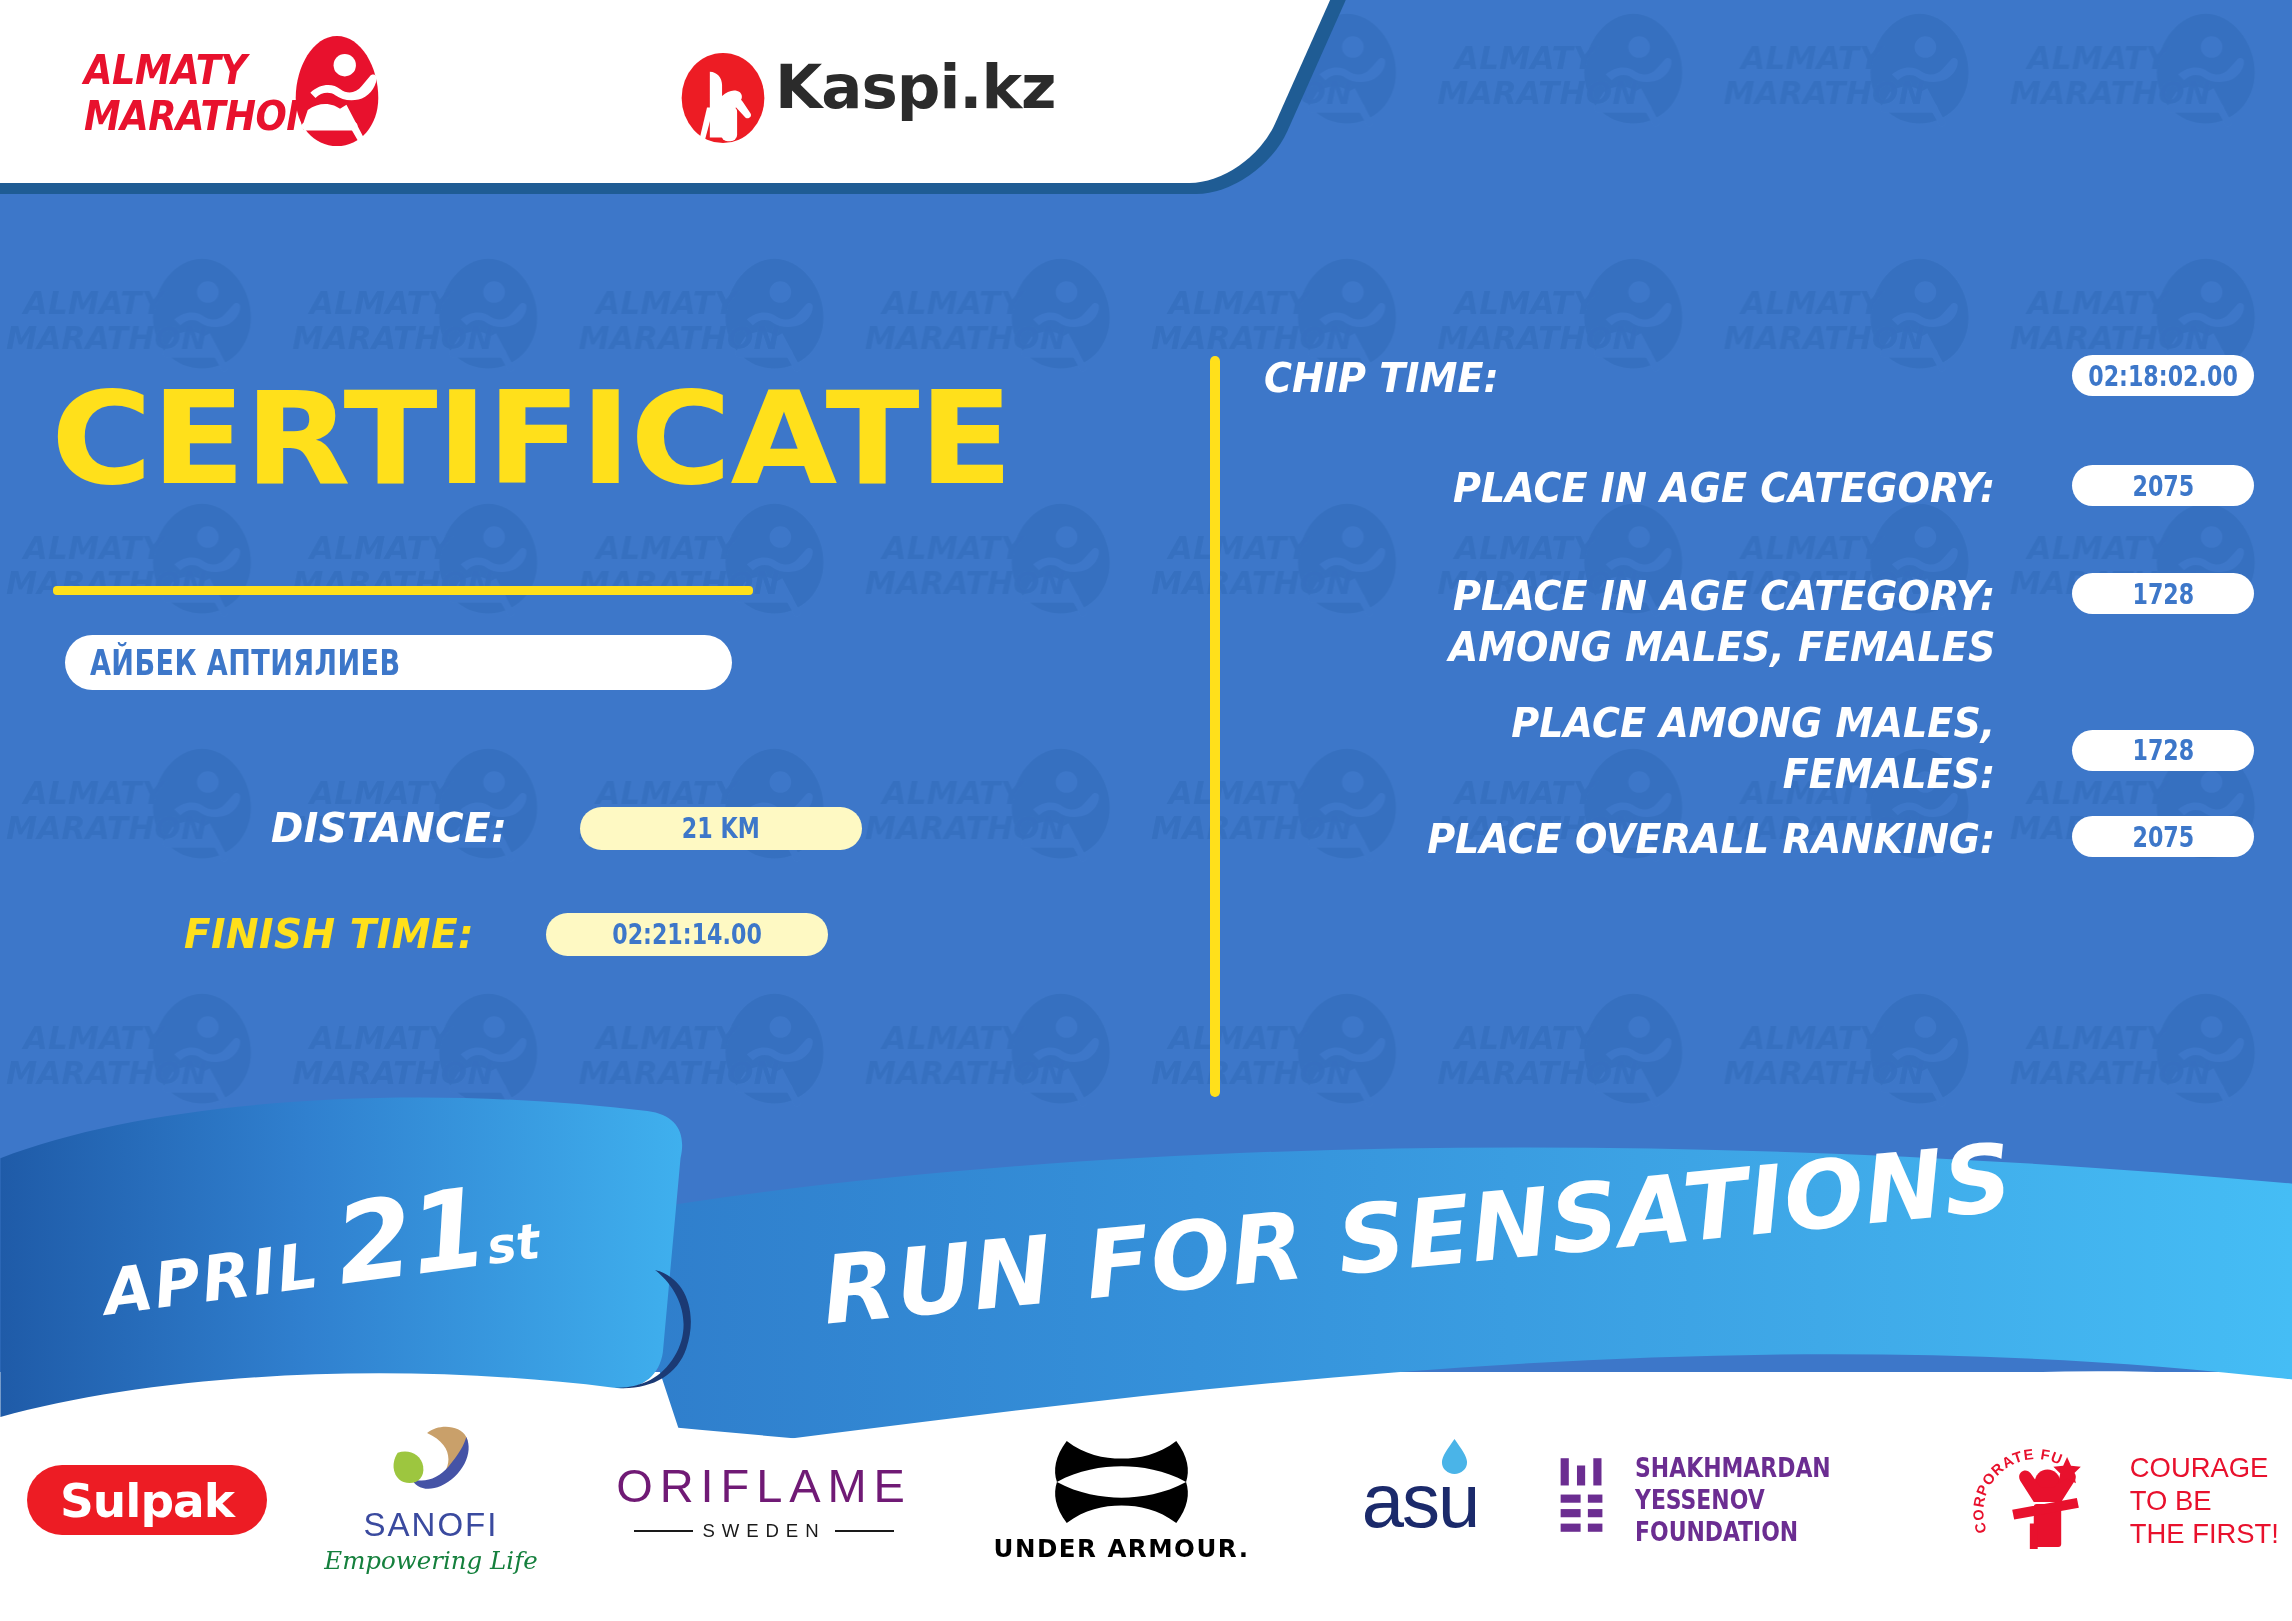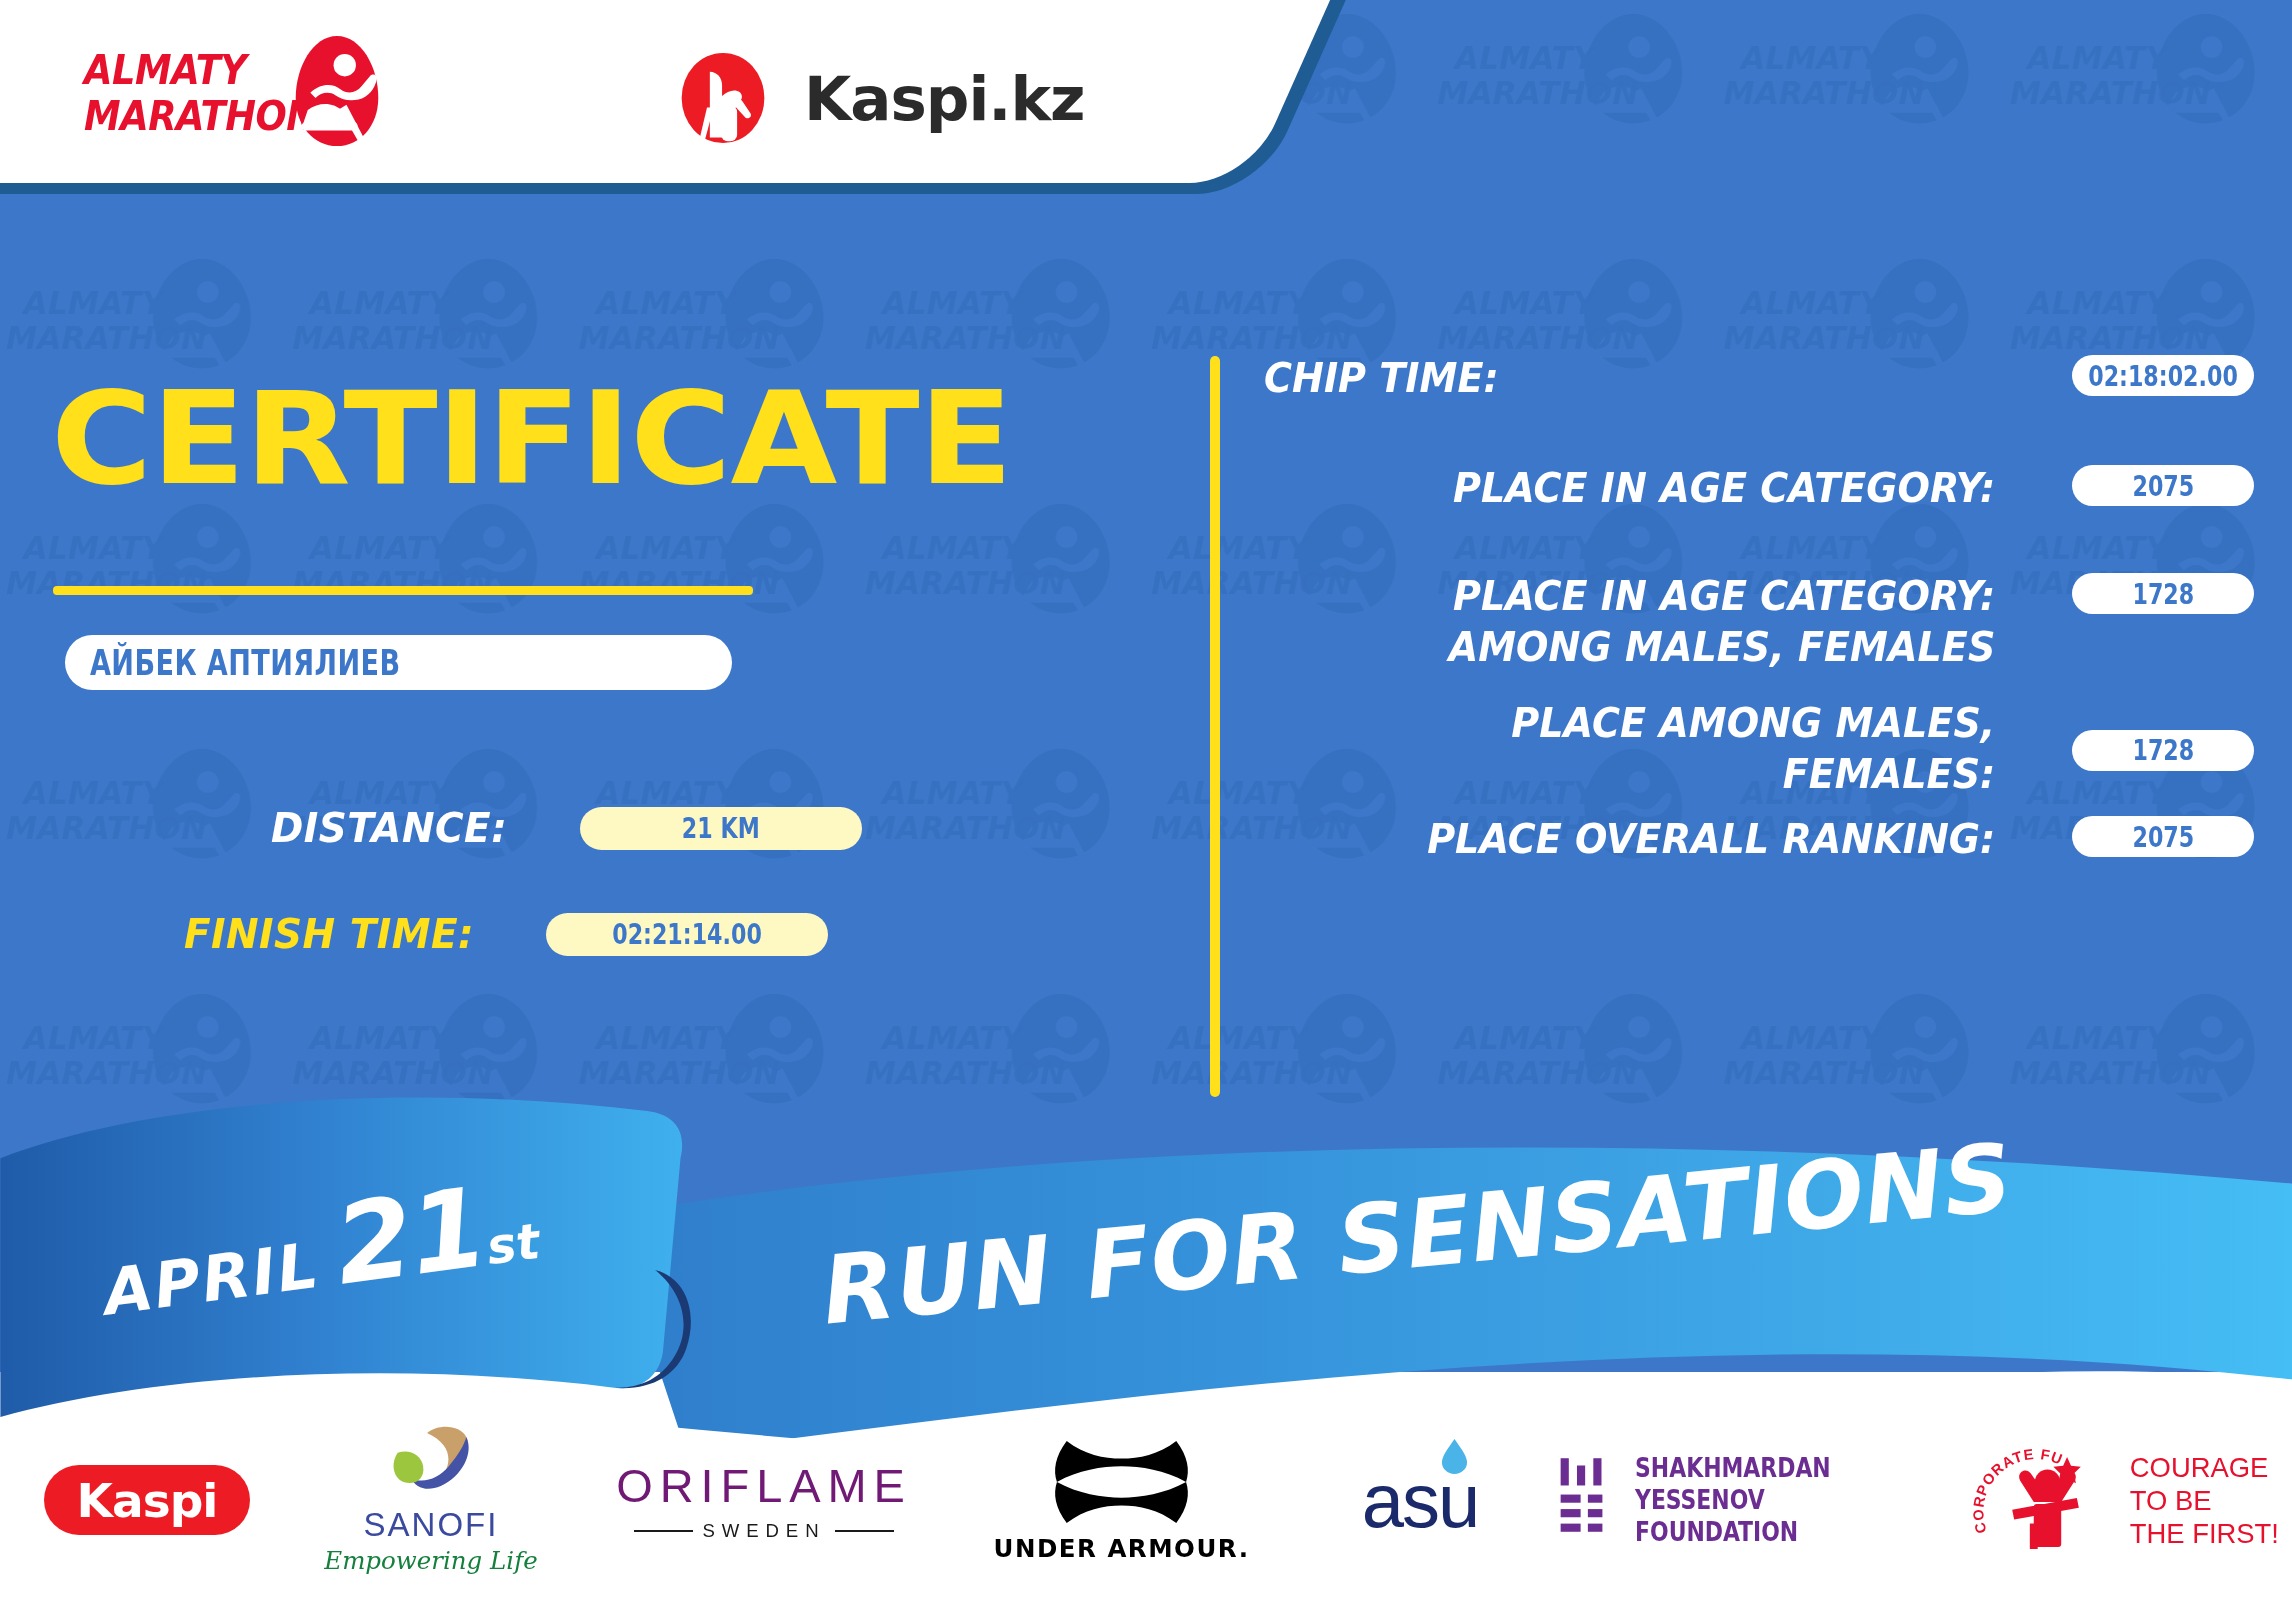--- a/index.html
+++ b/index.html
@@ -97,22 +97,21 @@
   .am-drop {
     position: absolute;
     right: 7.8px; top: 0;
     width: 86px; height: 116px;
   }
 
   .kaspi-logo {
     position: absolute;
     left: 676px; top: 51px;
     display: flex;
-    align-items: center;
-    gap: 34px;
+    gap: 5px;
   }
   .kaspi-mark { width: 94px; height: 94px; }
   .kaspi-word {
     color: #2b2b2b;
     font-family: "DejaVu Sans", sans-serif;
     font-weight: bold;
     font-size: 61px;
     letter-spacing: -1px;
   }
 
@@ -579,21 +578,21 @@
       <span class="ribbon-sfx">st</span>
     </div>
 
     <div class="ribbon-tagline">RUN FOR SENSATIONS</div>
   </div>
 
   <div class="sponsors">
 
     <div class="sponsor" style="width:294px">
       <div class="sulpak-pill">
-        <span class="sulpak-word">Kaspi</span>
+        <span class="sulpak-word">Sulpak</span>
       </div>
     </div>
 
     <div class="sponsor" style="width:274px">
       <div class="sanofi-block">
         <svg width="94" height="73" viewBox="0 0 96 74">
           <path d="M44 8 C56 -2 78 0 84 12 C90 24 80 40 62 48 C70 34 66 18 44 8 Z" fill="#c9a06a"></path>
           <path d="M84 12 C92 28 80 52 58 62 C44 68 32 64 28 54 C40 60 56 54 66 42 C76 30 82 20 84 12 Z" fill="#4553a6"></path>
           <path d="M14 28 C26 24 38 30 40 42 C42 54 32 62 20 58 C10 54 6 40 14 28 Z" fill="#9dc63f"></path>
         </svg>

